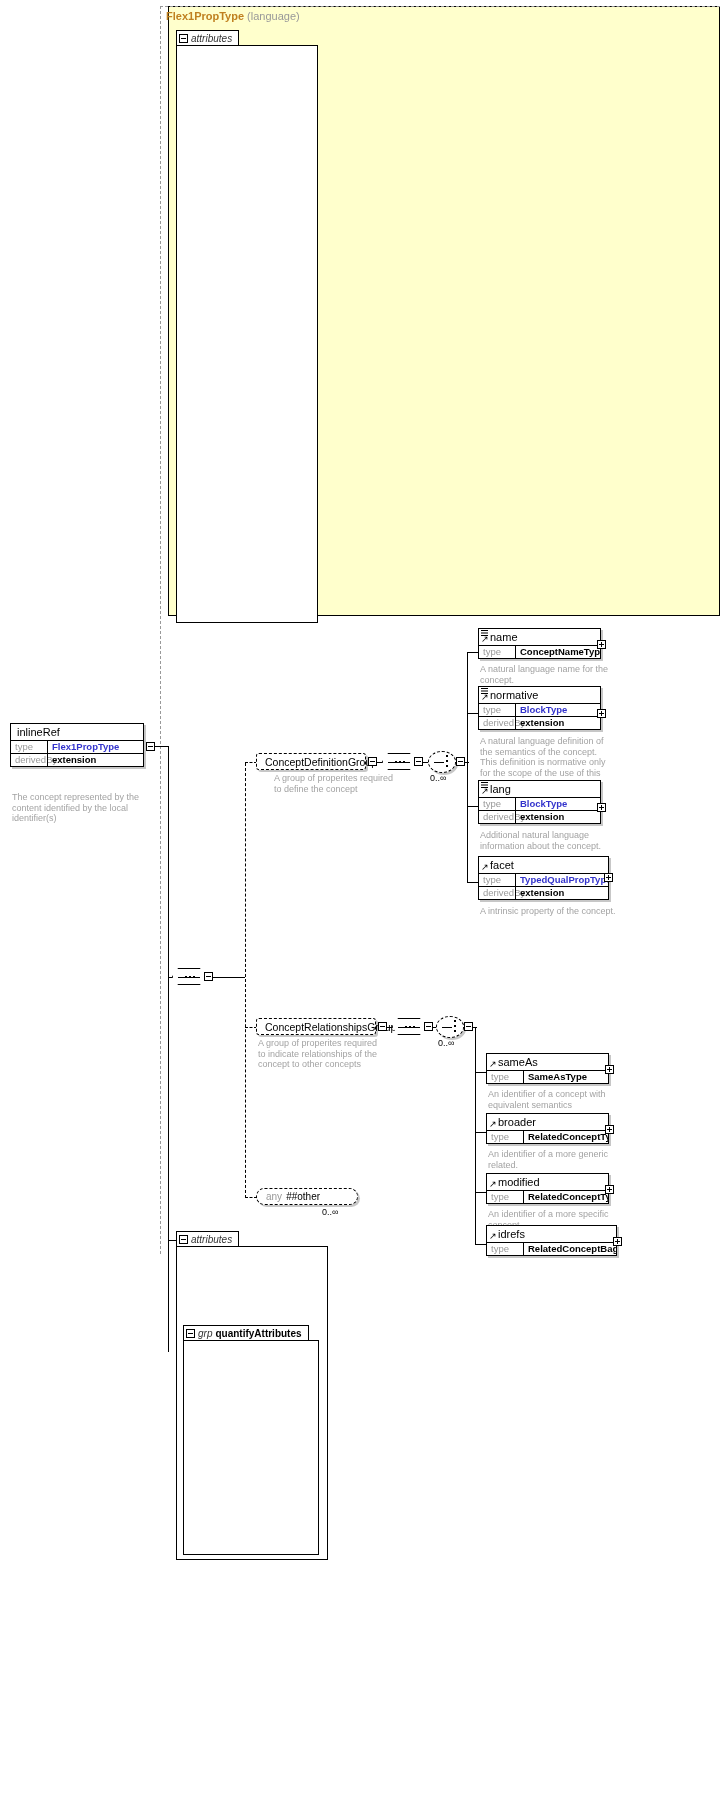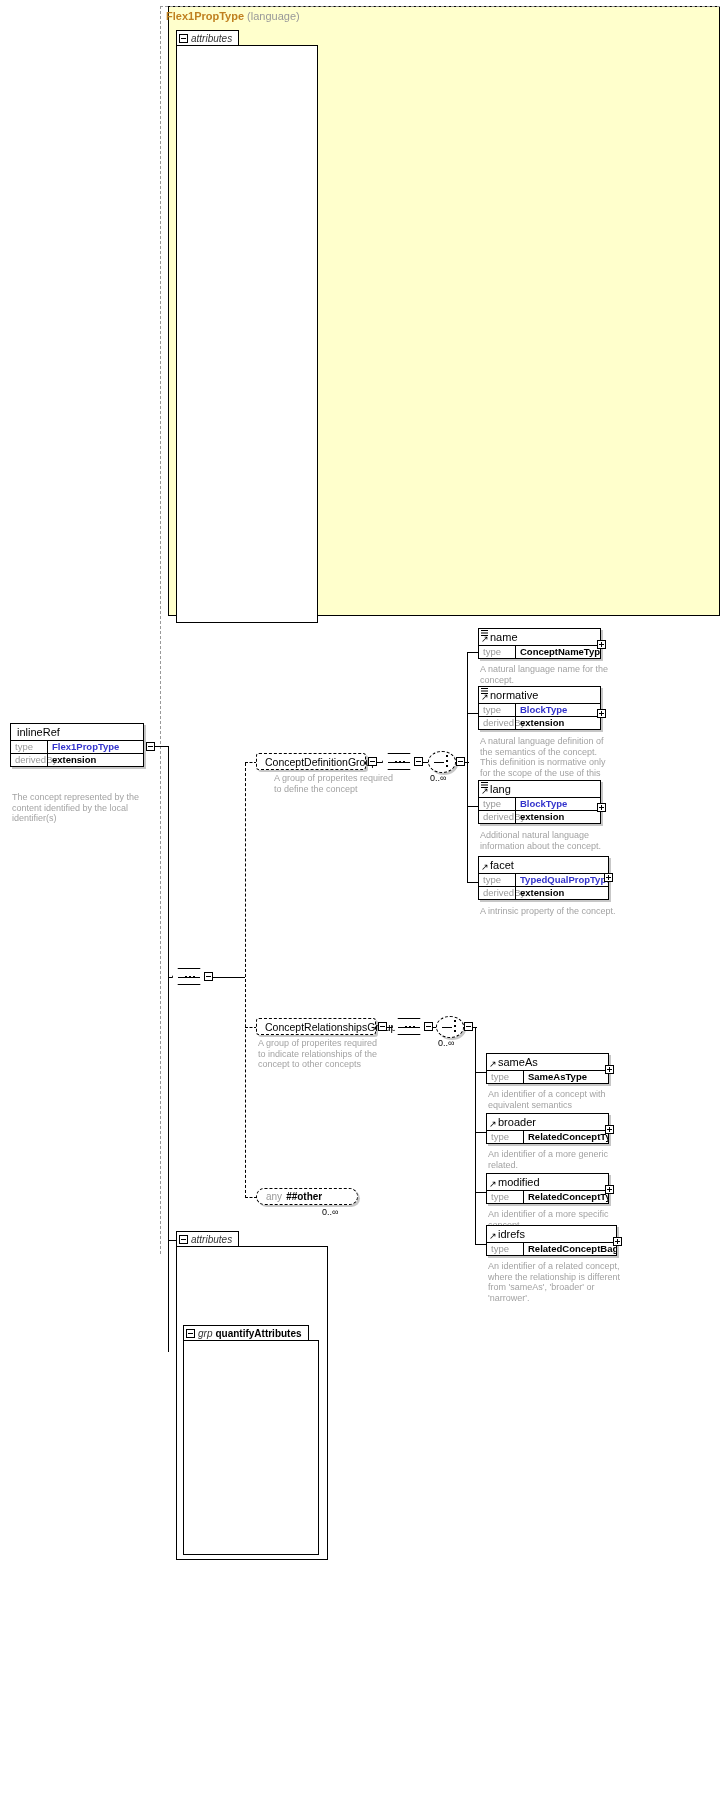--- a/index.html
+++ b/index.html
@@ -175,21 +175,21 @@
     border-radius: 9px;
     height: 17px;
     display: flex;
     align-items: center;
     padding: 0 9px;
     gap: 4px;
     font-size: 10px;
     box-shadow: 2px 2px 0 rgba(0,0,0,0.22);
   }
   .any-pill .a1 { color: #999999; }
-  .any-pill .a2 { color: #000000; font-weight: bold; }
+  .any-pill .a2 { color: #000000; font-weight: normal; }
 
   
   .group-pill {
     position: absolute;
     background: #ffffff;
     border: 1px dashed #000000;
     border-radius: 3px;
     height: 17px;
     display: flex;
     align-items: center;
@@ -556,21 +556,20 @@
   <div class="ln-h" style="left:475px; top:1244px; width:12px;"></div>
   <div class="node solid" style="left:486px; top:1225px; width:131px;">
     <span class="el-arrow">↗</span>
     <div class="nm" style="padding-left:11px;">idrefs</div>
     <div class="row">
       <span class="k">type</span>
       <span class="v-wrap">RelatedConceptBagType</span>
     </div>
   </div>
   <span class="plus-box" style="position:absolute; left:613px; top:1237px;"></span>
-  <div class="desc" style="left:488px; top:1261px; width:136px;">An identifier of a related concept, where the relationship is different from 'sameAs', 'broader' or 'narrower'.</div>
 
   <div class="ln-h d" style="left:245px; top:1197px; width:12px;"></div>
   <div class="any-pill" style="left:256px; top:1188px; width:102px;">
     <span class="a1">any</span>
     <span class="a2">##other</span>
   </div>
   <div class="card-label" style="left:322px; top:1207px;">0..∞</div>
 
   <div class="ln-v" style="left:168px; top:746px; height:606px;"></div>
   <div class="ln-h" style="left:168px; top:1240px; width:10px;"></div>

